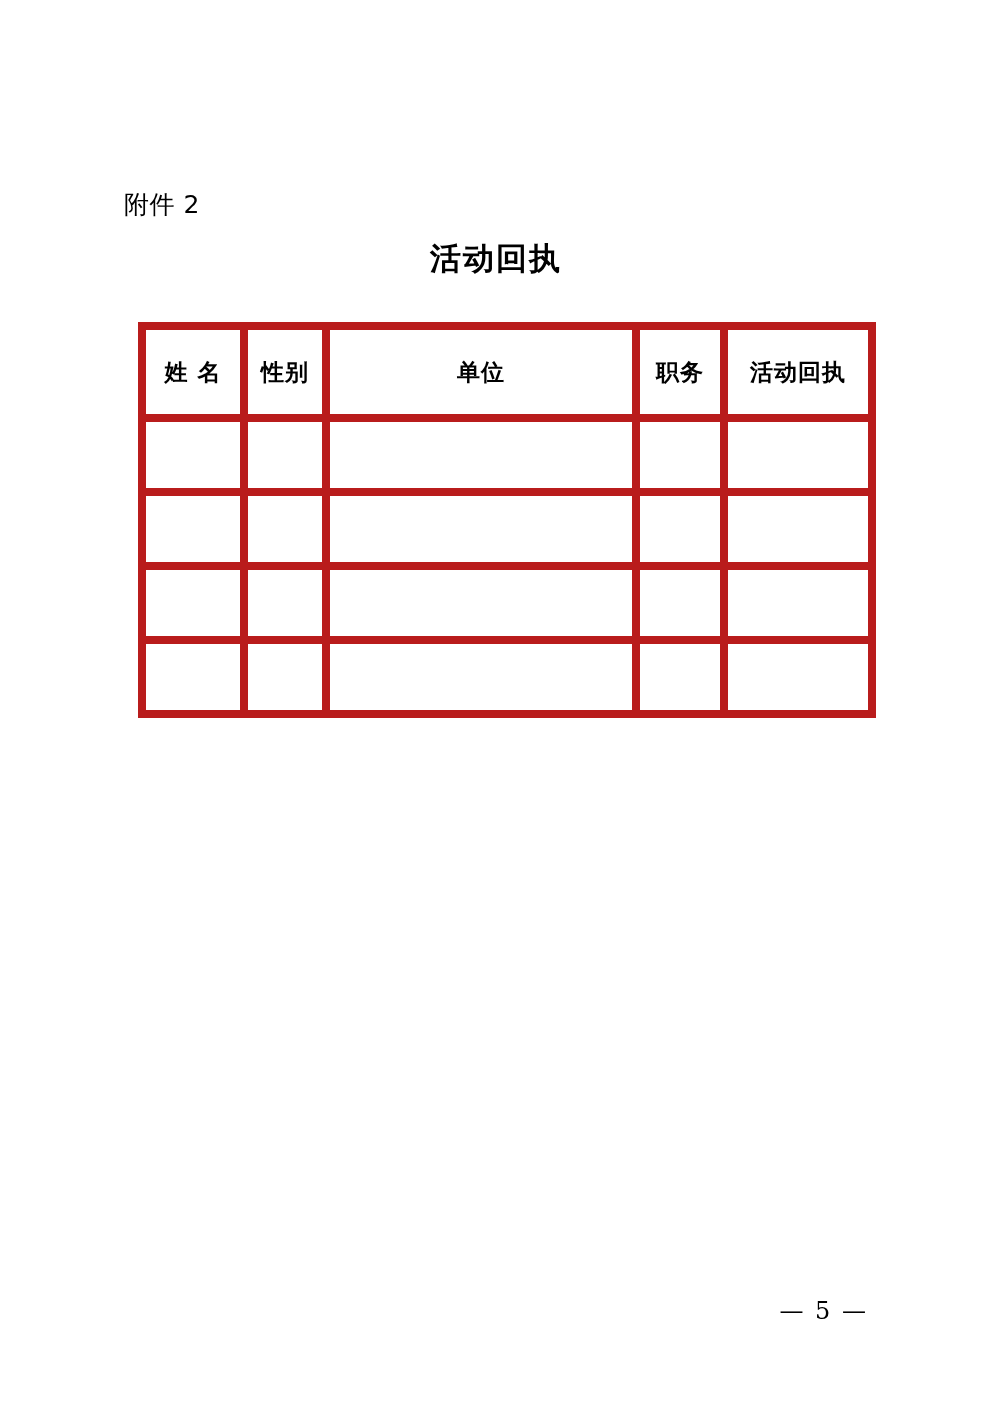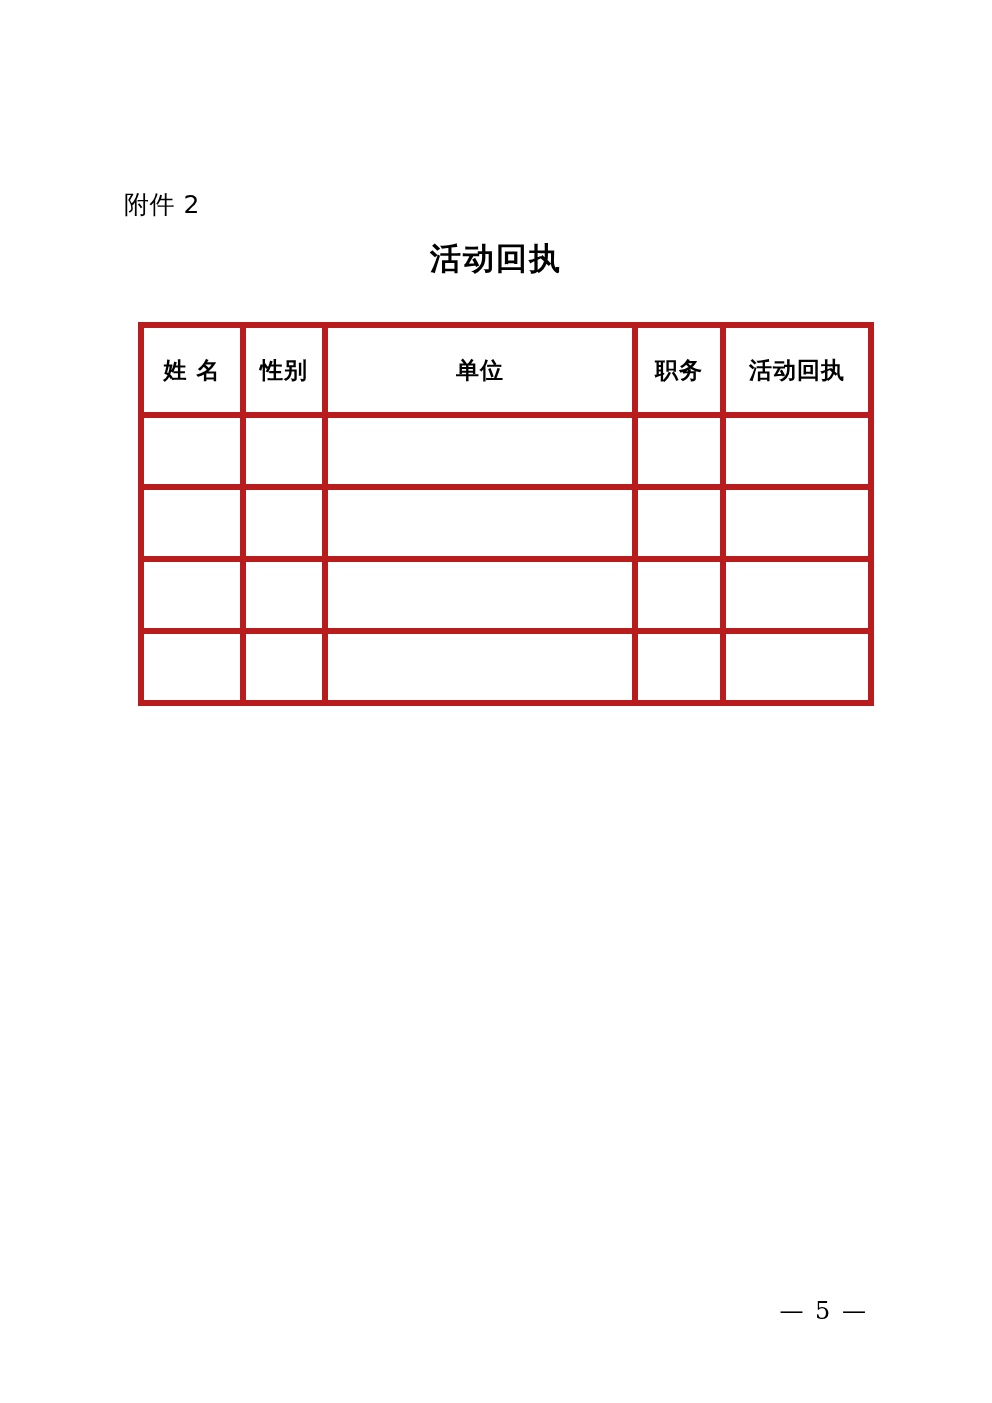--- a/index.html
+++ b/index.html
@@ -44,21 +44,21 @@
   table.receipt-table {
     position: absolute;
     left: 138px;
     top: 322px;
     width: 730px;
     border-collapse: collapse;
     table-layout: fixed;
   }
   table.receipt-table th,
   table.receipt-table td {
-    border: 6px solid #b91c1c;
+    border: 8px solid #b91c1c;
     padding: 0;
     margin: 12px;
   }
   table.receipt-table th {
     height: 84px;
     font-size: 23px;
     font-weight: 700;
     text-align: center;
     vertical-align: middle;
     font-family: "DejaVu Sans", "Liberation Sans", sans-serif;

